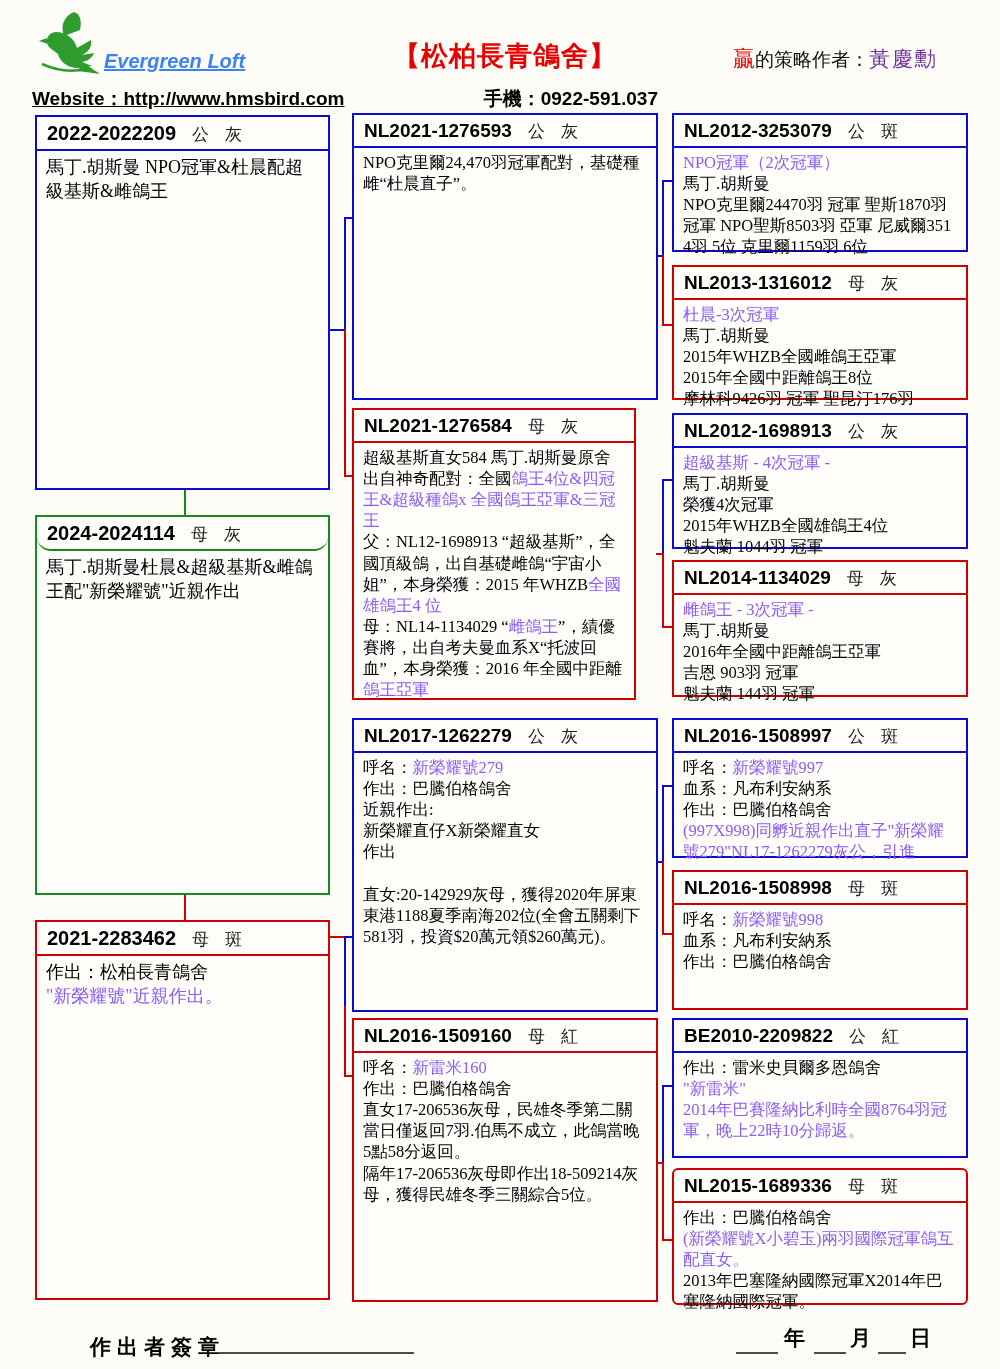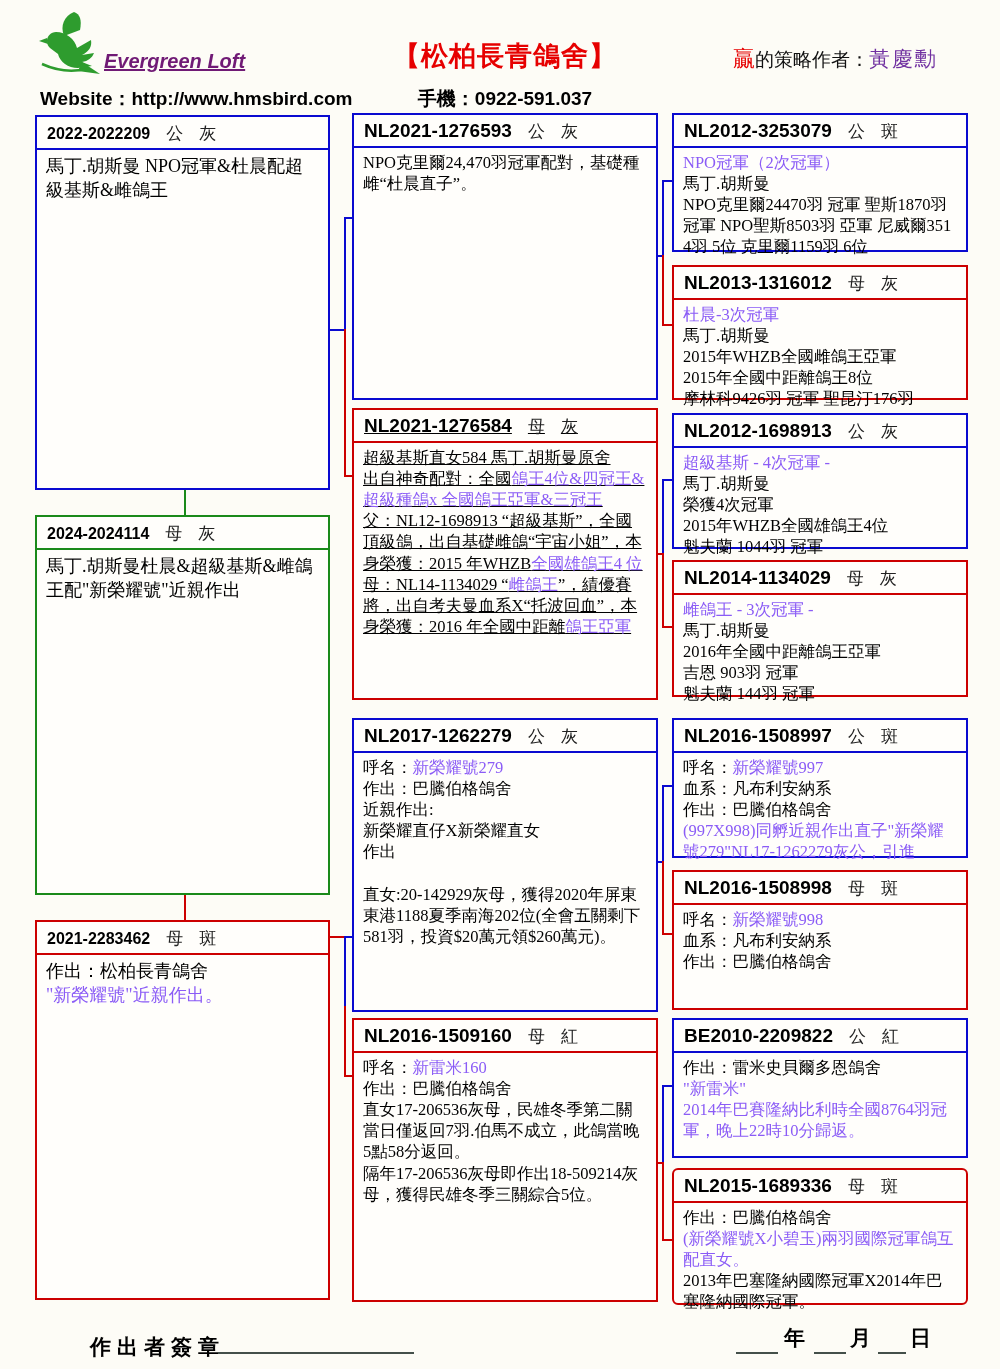--- a/index.html
+++ b/index.html
@@ -2,51 +2,51 @@
 <html><head>
 <meta charset="utf-8">
 <style>
   html,body{margin:0;padding:0;}
   body{width:1000px;height:1369px;background:#fdfcf6;font-family:"Liberation Sans",sans-serif;}
   #page{position:relative;width:1000px;height:1369px;overflow:hidden;}
 
   
   .logo-svg{position:absolute;left:36px;top:6px;width:72px;height:74px;}
   .logo-name{position:absolute;left:104px;top:50px;font-style:italic;font-weight:700;font-size:20px;
-             color:#701a75;text-decoration:underline;font-family:"Liberation Sans",sans-serif;}
+             color:#3b82f6;text-decoration:underline;font-family:"Liberation Sans",sans-serif;}
   .main-title{position:absolute;left:352px;top:38px;width:306px;text-align:center;
               font-size:27px;font-weight:700;color:#e60000;letter-spacing:1px;}
   .author{position:absolute;left:733px;top:44px;font-size:19px;font-weight:400;
           font-family:"Liberation Serif","DejaVu Serif",serif;color:#111;white-space:nowrap;}
   .author .a-red{color:#e60000;font-size:22px;}
   .author .a-name{color:#7030a0;font-size:21px;letter-spacing:2px;}
   .info{position:absolute;top:86px;font-size:19px;font-weight:600;color:#000;white-space:nowrap;}
-  #website{left:40px;} #phone{left:352px;width:306px;text-align:center;} #email{left:672px;}
+  #website{left:32px;text-decoration:underline;} #phone{left:352px;width:306px;text-align:right;} #email{left:672px;}
 
   
   .pbox{position:absolute;border:2px solid #000;background:#fffefb;box-sizing:border-box;}
   .phead{display:flex;align-items:baseline;gap:16px;padding:5px 10px 3px;border-bottom:2px solid #000;}
   .ring{font-weight:700;font-size:19px;color:#000;font-family:"Liberation Sans",sans-serif;}
   .sex,.feather{font-size:17px;color:#222;font-family:"Liberation Serif","DejaVu Serif",serif;}
   .pbody{padding:4px 9px 4px;font-family:"Liberation Serif","DejaVu Serif",serif;font-size:16.5px;
          line-height:1.28;color:#000;white-space:pre-wrap;word-break:break-all;}
   .posA .pbody,.posB .pbody,.posC .pbody{font-size:18px;line-height:1.35;}
-  .posA .ring,.posB .ring,.posC .ring{font-size:16px;}
+  .posA .ring,.posB .ring,.posC .ring{font-size:20px;}
   .seg-red{color:#8b5cf6;}
 
   .theme-blue{border-color:#0a0ad0;}  .theme-blue .phead{border-bottom-color:#0a0ad0;}
   .theme-red{border-color:#cc0000;}   .theme-red .phead{border-bottom-color:#cc0000;}
-  .theme-green{border-color:#1a8a1a;} .theme-green .phead{border-bottom-color:#1a8a1a;}
+  .theme-green{border-color:#1a8a1a;} .theme-green .phead{border-bottom-color:#1a8a1a;border-radius:14px;}
 
   
   .posA{left:35px;top:115px;width:295px;height:375px;}
   .posB{left:35px;top:515px;width:295px;height:380px;}
   .posC{left:35px;top:920px;width:295px;height:380px;}
   .posM1{left:352px;top:113px;width:306px;height:287px;}
-  .posM2{left:352px;top:408px;width:306px;height:292px;text-decoration:underline;}
+  .posM2{left:352px;top:408px;width:284px;height:292px;}
   .posM3{left:352px;top:718px;width:306px;height:294px;}
   .posM4{left:352px;top:1018px;width:306px;height:284px;}
   .posR1{left:672px;top:113px;width:296px;height:139px;}
   .posR2{left:672px;top:265px;width:296px;height:135px;}
   .posR3{left:672px;top:413px;width:296px;height:136px;}
   .posR4{left:672px;top:560px;width:296px;height:137px;}
   .posR5{left:672px;top:718px;width:296px;height:140px;}
   .posR6{left:672px;top:870px;width:296px;height:140px;}
   .posR7{left:672px;top:1018px;width:296px;height:140px;}
   .posR8{left:672px;top:1168px;width:296px;height:137px;border-radius:6px;}

